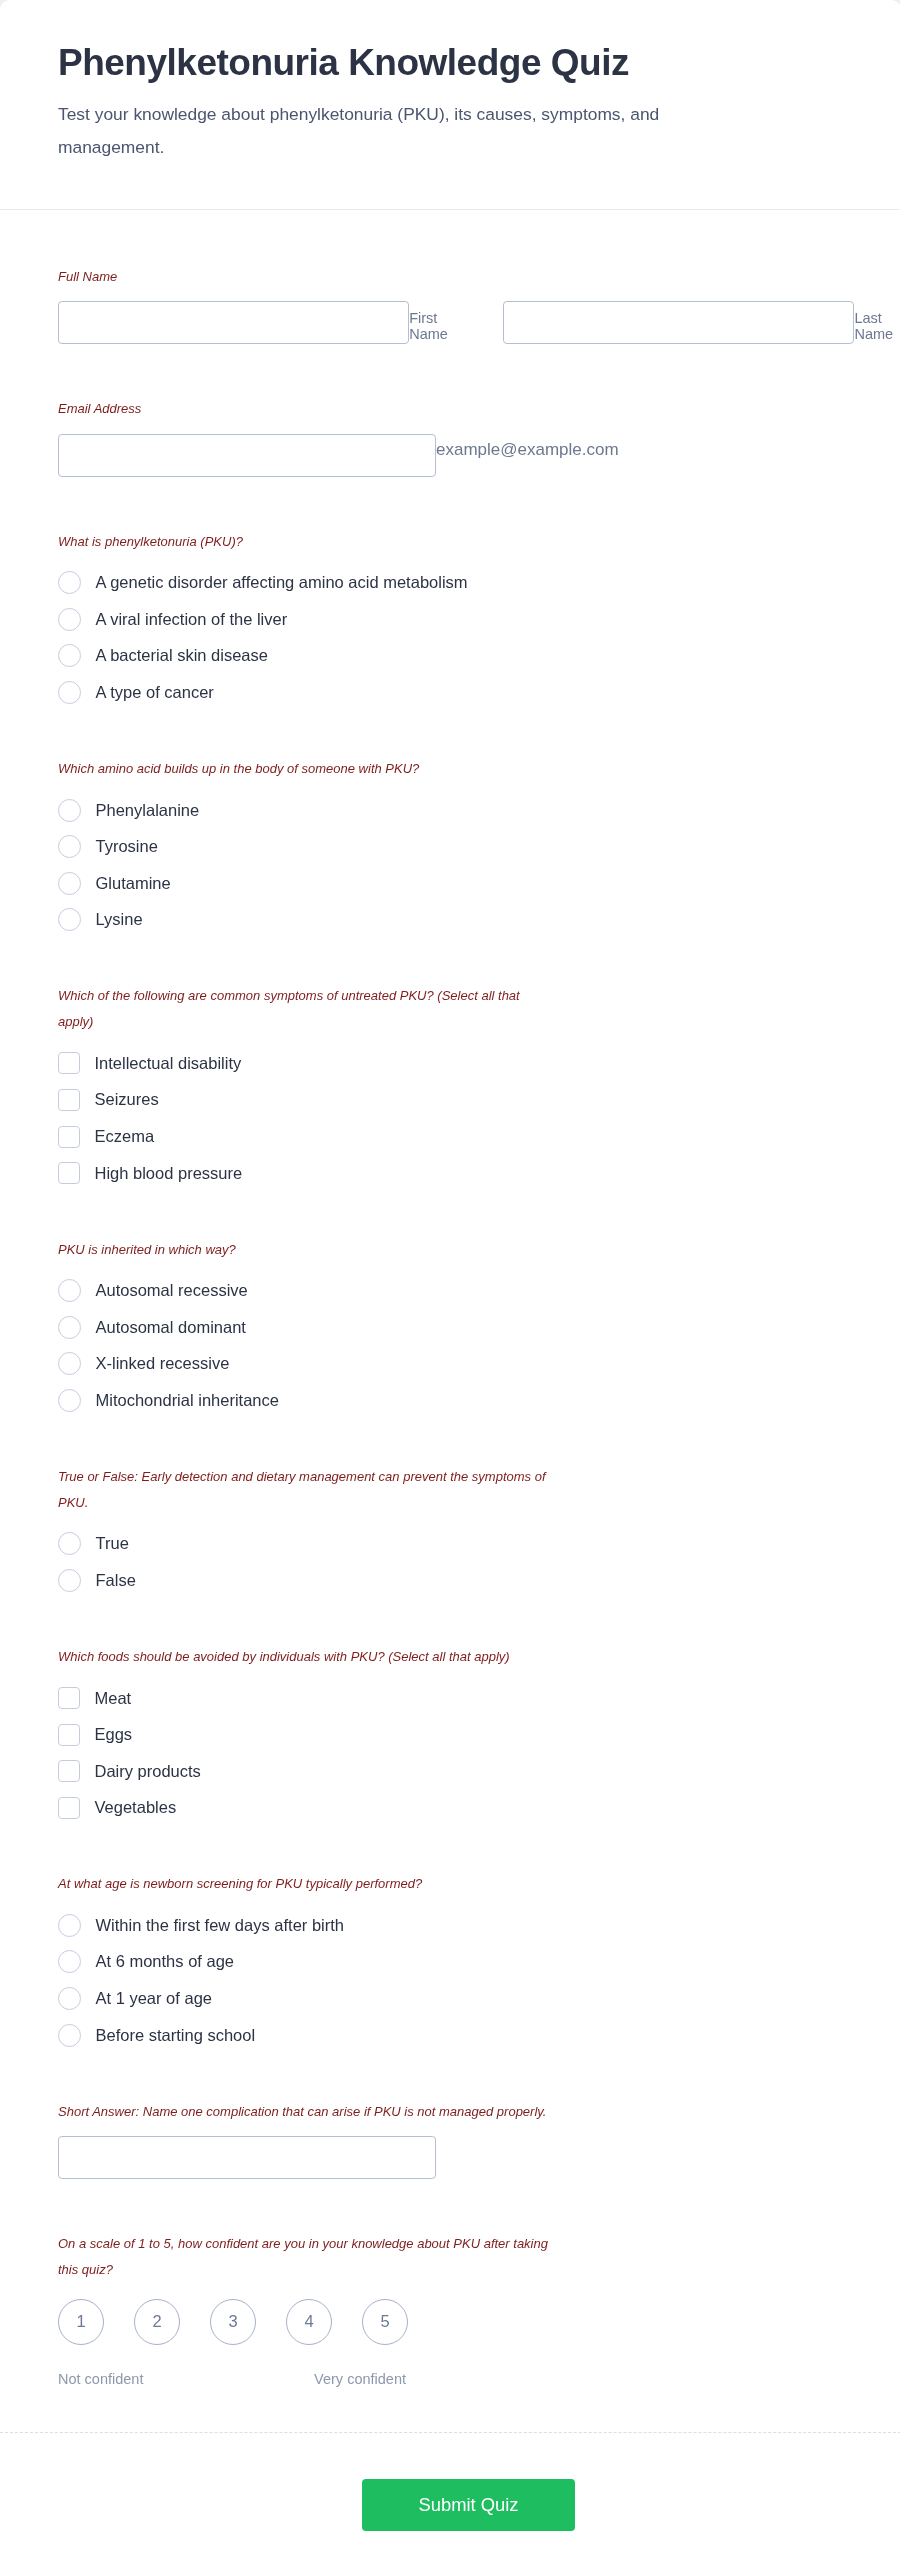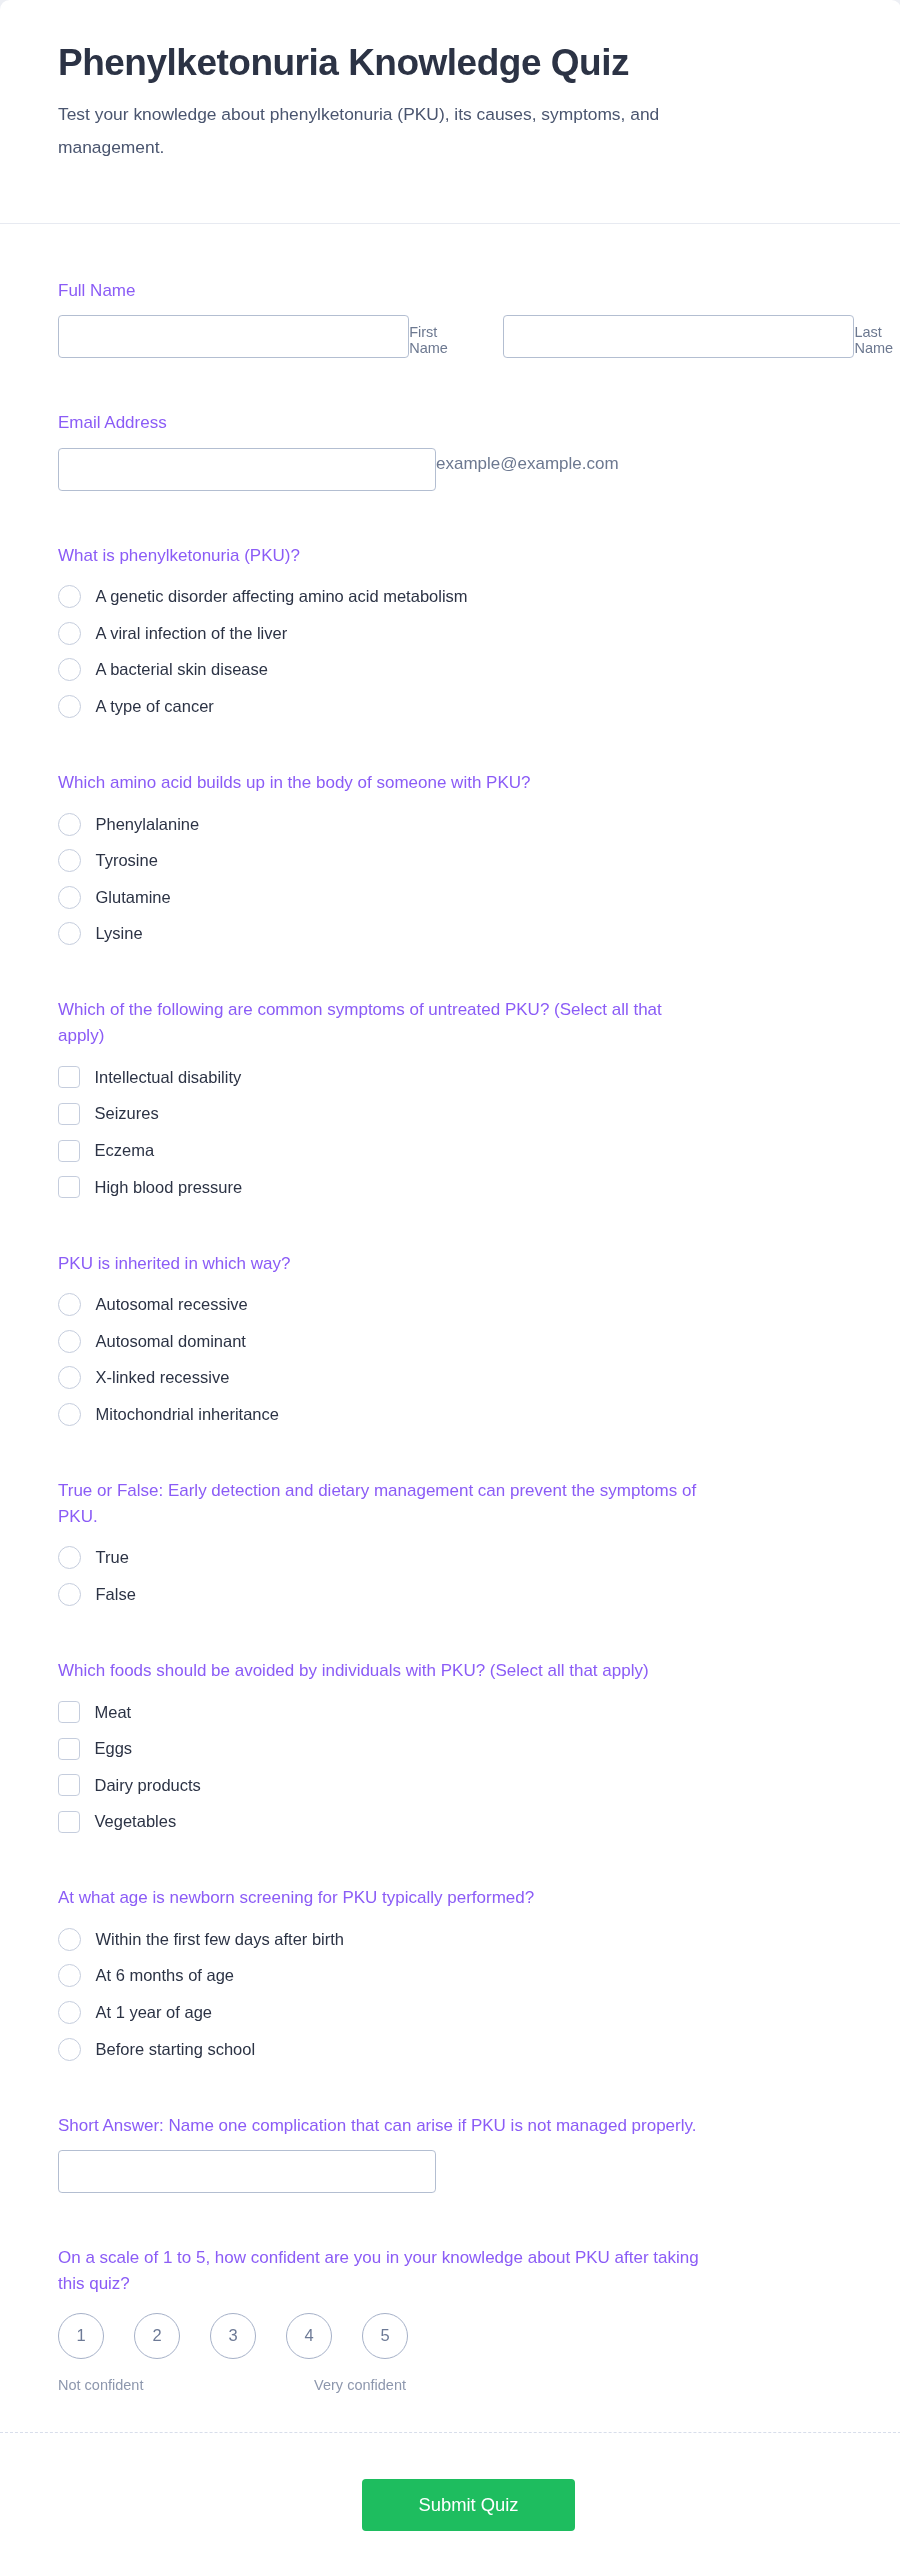--- a/index.html
+++ b/index.html
@@ -10,28 +10,28 @@
     -webkit-font-smoothing:antialiased;
   }
   .card{
     width:901px;height:2576px;
     background:#ffffff;
     border-radius:9.7px 9.7px 0 0;
     display:flex;flex-direction:column;
     box-sizing:border-box;overflow:hidden;
   }
   
-  .form-header{padding:41px 54px 59px 58px;border-bottom:1px solid #e7eaf1;}
+  .form-header{padding:41px 54px 45px 58px;border-bottom:1px solid #e7eaf1;}
   .form-title{font-size:37px;line-height:43px;font-weight:700;margin:0;color:#2c3345;letter-spacing:-0.5px;}
   .form-subtitle{font-size:17.4px;line-height:33px;color:#4a556f;margin-top:13.6px;white-space:pre-line;max-width:755px;}
   
   .form-body{padding:0 58px;flex:0 0 auto;}
   .field,.question{margin-top:52px;}
   .field:first-child{margin-top:54px;}
-  .f-label,.q-label{font-size:17px;font-weight:500;line-height:26px;color:#8b5cf6;white-space:pre-line;max-width:765px;}
+  .f-label,.q-label{font-size:13px;font-weight:500;line-height:26px;color:#7f1d1d;white-space:pre-line;max-width:765px;font-style:italic;}
   .inputs-row{display:flex;gap:28px;margin-top:11.6px;}
   .input-col{display:flex;}
   .text-input{
     width:378px;height:43px;box-sizing:border-box;
     border:1px solid #b3bed1;border-radius:3.9px;background:#fff;
     font-family:inherit;font-size:15.5px;color:#2c3345;padding:0 11.6px;outline:none;
   }
   .text-input.short{margin-top:11.6px;}
   .sublabel{font-size:14.5px;color:#6c7890;margin-top:8.7px;line-height:16.5px;}
   .sublabel.example{font-size:17px;}
@@ -41,21 +41,21 @@
   .radio{width:23px;height:23px;border:1.9px solid #c5cddd;border-radius:50%;box-sizing:border-box;flex:none;background:#fff;}
   .checkbox{width:22px;height:22px;border:1.9px solid #c5cddd;border-radius:3.9px;box-sizing:border-box;flex:none;background:#fff;}
   .option-label{font-size:16.5px;line-height:23px;color:#2c3345;}
   
   .scale-row{display:flex;gap:30px;margin-top:15.5px;}
   .scale-circle{
     width:46px;height:46px;box-sizing:border-box;border:1px solid #a6b1c8;border-radius:50%;
     display:flex;align-items:center;justify-content:center;
     font-size:16.5px;color:#6d7a96;background:#fff;cursor:pointer;
   }
-  .scale-labels{display:flex;justify-content:space-between;width:348px;margin-top:18px;font-size:14.5px;color:#8d97ad;line-height:17.4px;}
+  .scale-labels{display:flex;justify-content:space-between;width:348px;margin-top:26px;font-size:14.5px;color:#8d97ad;line-height:17.4px;}
   
   .form-footer{
     margin-top:auto;border-top:1px dashed #d8deeb;height:143px;flex:none;
     display:flex;align-items:center;justify-content:center;background:#fff;
   }
   .submit-btn{
     width:213px;height:52px;border:none;border-radius:3.9px;
     background:#1ebd5f;color:#ffffff;font-family:inherit;
     font-size:18.4px;font-weight:500;cursor:pointer;margin-left:36px;
   }

